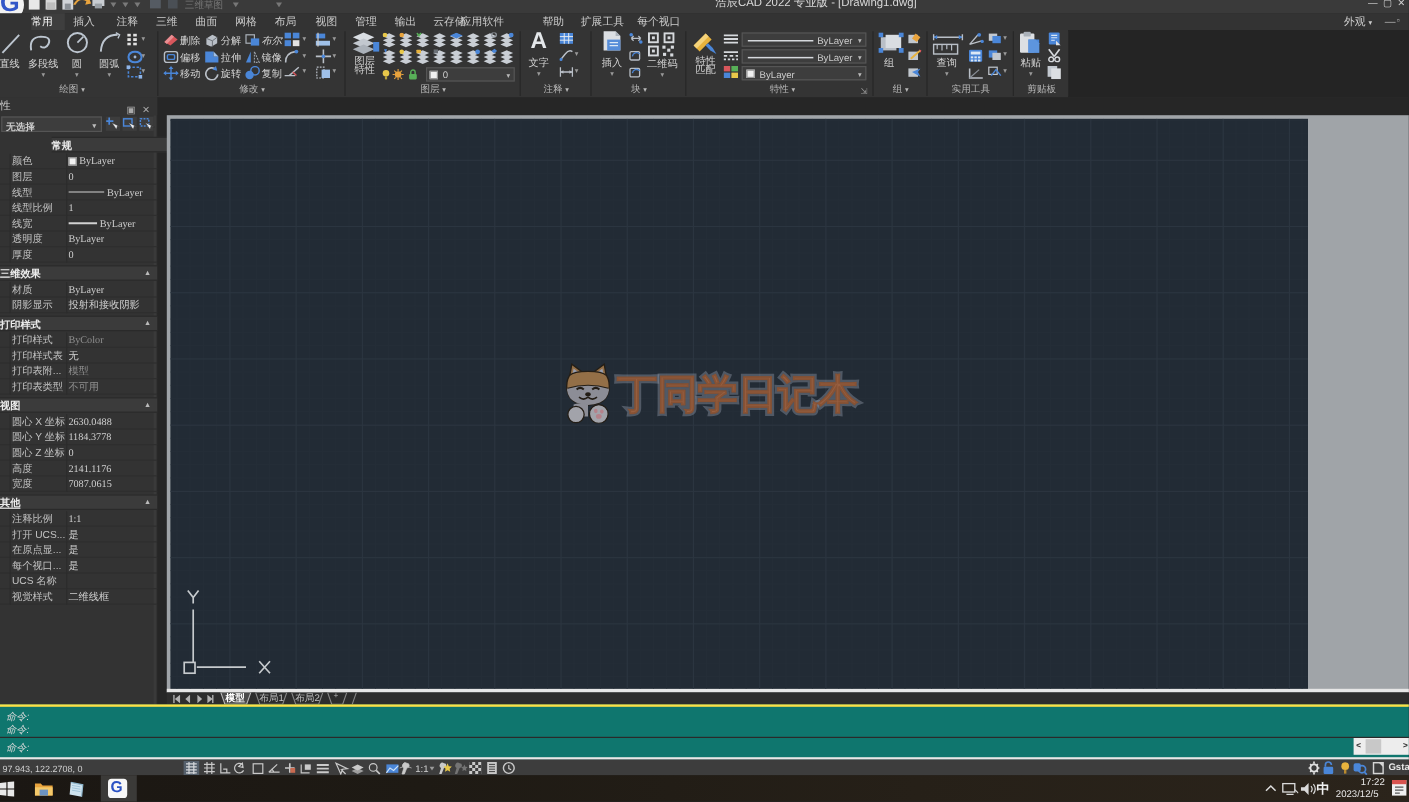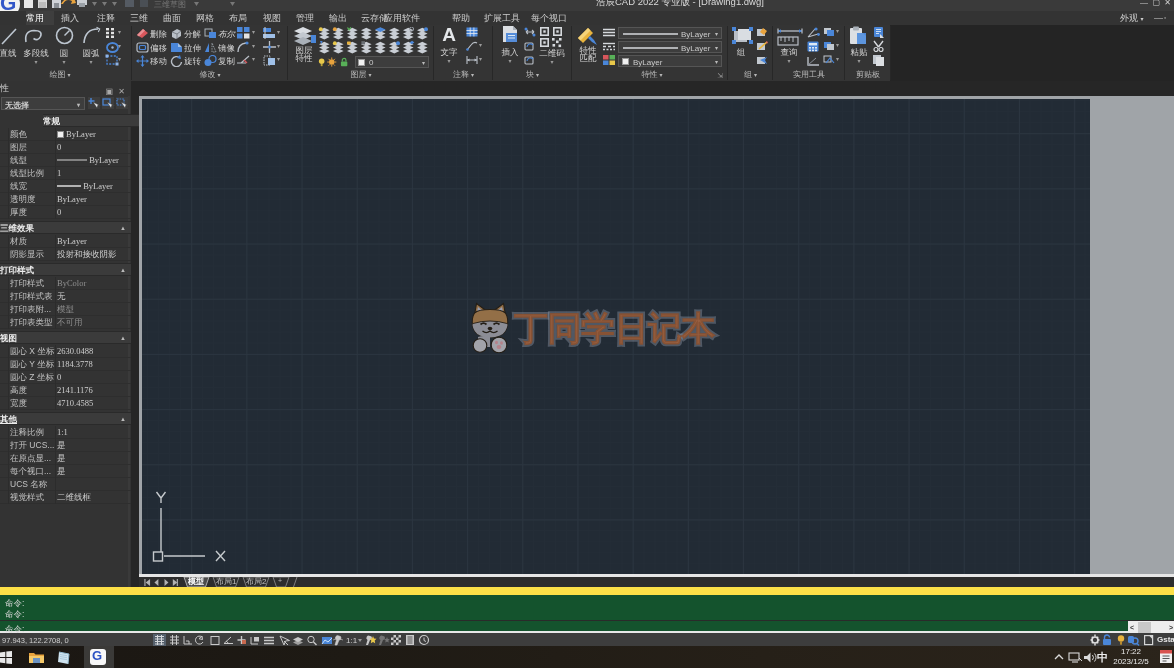--- a/index.html
+++ b/index.html
@@ -40,21 +40,21 @@
 .prow .val{position:absolute;left:57px;top:0;width:70px;white-space:nowrap;color:#cfcfcf;font-family:"Liberation Serif",serif;font-size:8.5px;}
 .prow .val.dim{color:#8f8f8f;}
 .phdr{position:absolute;left:0;width:131px;height:13px;line-height:13px;background:#3b3b3b;color:#ececec;font-weight:bold;border-top:1px solid #2a2a2a;border-bottom:1px solid #2a2a2a;}
 .phdr .arr{position:absolute;right:5px;top:0;font-size:6px;color:#bbb;}
 
 #cframe{position:absolute;left:139px;top:96px;width:1035px;height:481px;background:#a0a4a8;}
 #canvas{position:absolute;left:3px;top:3px;width:948px;height:475px;background:#222b35;overflow:hidden;}
 
 #mtabs{position:absolute;left:139px;top:577px;width:1035px;height:10px;background:#2d2d2d;color:#c0c0c0;font-size:8px;}
 
-#cmd{position:absolute;left:0;top:587px;width:1174px;height:46px;background:#14532d;border-top:8px solid #fde047;border-bottom:2px solid #e8e8e8;color:#d8d8d8;font-size:8.5px;}
+#cmd{position:absolute;left:0;top:587px;width:1174px;height:46px;background:#0f766e;border-top:2px solid #fde047;border-bottom:2px solid #e8e8e8;color:#d8d8d8;font-size:8.5px;font-style:italic;}
 
 #statusbar{position:absolute;left:0;top:633px;width:1174px;height:13px;background:#3d3d3d;color:#cfcfcf;font-size:7.5px;}
 
 #taskbar{position:absolute;left:0;top:646px;width:1174px;height:22px;background:linear-gradient(90deg,#1b1713 0%,#1e1a14 30%,#262018 65%,#2b241b 100%);}
 </style>
 </head>
 <body>
 <div id="app">
 
 <div id="titlebar">
@@ -666,21 +666,21 @@
   <div class="prow" style="top:290px;">
         <span class="lab">圆心 Z 坐标</span>
         <span class="val">0</span>
       </div>
   <div class="prow" style="top:303px;">
         <span class="lab">高度</span>
         <span class="val">2141.1176</span>
       </div>
   <div class="prow" style="top:316px;">
         <span class="lab">宽度</span>
-        <span class="val">4710.4585</span>
+        <span class="val">7087.0615</span>
       </div>
 
   <div class="phdr" style="top:331px;text-decoration:underline;">其他<span class="arr">▲</span></div>
   <div class="prow" style="top:345px;">
         <span class="lab">注释比例</span>
         <span class="val">1:1</span>
       </div>
   <div class="prow" style="top:358px;padding-left:44px;">
         <span class="lab">打开 UCS...</span>
         <span class="val" style="font-family:'Liberation Sans',sans-serif;">是</span>
@@ -929,21 +929,21 @@
   <svg class="abs" style="left:1068px;top:6px;" width="14" height="11" viewBox="0 0 14 11">
         <rect x="1" y="1" width="10" height="7" fill="none" stroke="#dadada" stroke-width="1.1"></rect>
         <path d="M4 10 h6" stroke="#dadada" stroke-width="1.1"></path>
         <path d="M11 6 l3 3" stroke="#dadada" stroke-width="1"></path>
       </svg>
   <svg class="abs" style="left:1084px;top:6px;" width="13" height="11" viewBox="0 0 13 11">
         <path d="M0 4 h3 l3.5 -3.5 v10 L3 7 H0z" fill="#dadada"></path>
         <path d="M8.5 3 a4 4 0 0 1 0 5 M10.5 1.5 a6.5 6.5 0 0 1 0 8" stroke="#dadada" stroke-width="1" fill="none"></path>
       </svg>
   <div class="abs" style="left:1097px;top:4px;color:#f0f0f0;font-size:11px;font-weight:bold;">中</div>
-  <div class="abs" style="left:1108px;top:1px;width:46px;color:#e8e8e8;font-size:8px;text-align:center;">17:22</div>
+  <div class="abs" style="left:1108px;top:1px;width:46px;color:#e8e8e8;font-size:8px;text-align:right;">17:22</div>
   <div class="abs" style="left:1104px;top:11px;width:54px;color:#e8e8e8;font-size:8px;text-align:center;">2023/12/5</div>
   <svg class="abs" style="left:1160px;top:4px;" width="14" height="14" viewBox="0 0 14 14">
         <rect x="0" y="0" width="12" height="13" fill="#f0f0f0"></rect>
         <rect x="0" y="0" width="12" height="3.5" fill="#d9534f"></rect>
         <path d="M2.5 6 h7 M2.5 8.5 h7 M2.5 11 h4" stroke="#555" stroke-width="1"></path>
       </svg>
 </div>
 
 </div>
 

